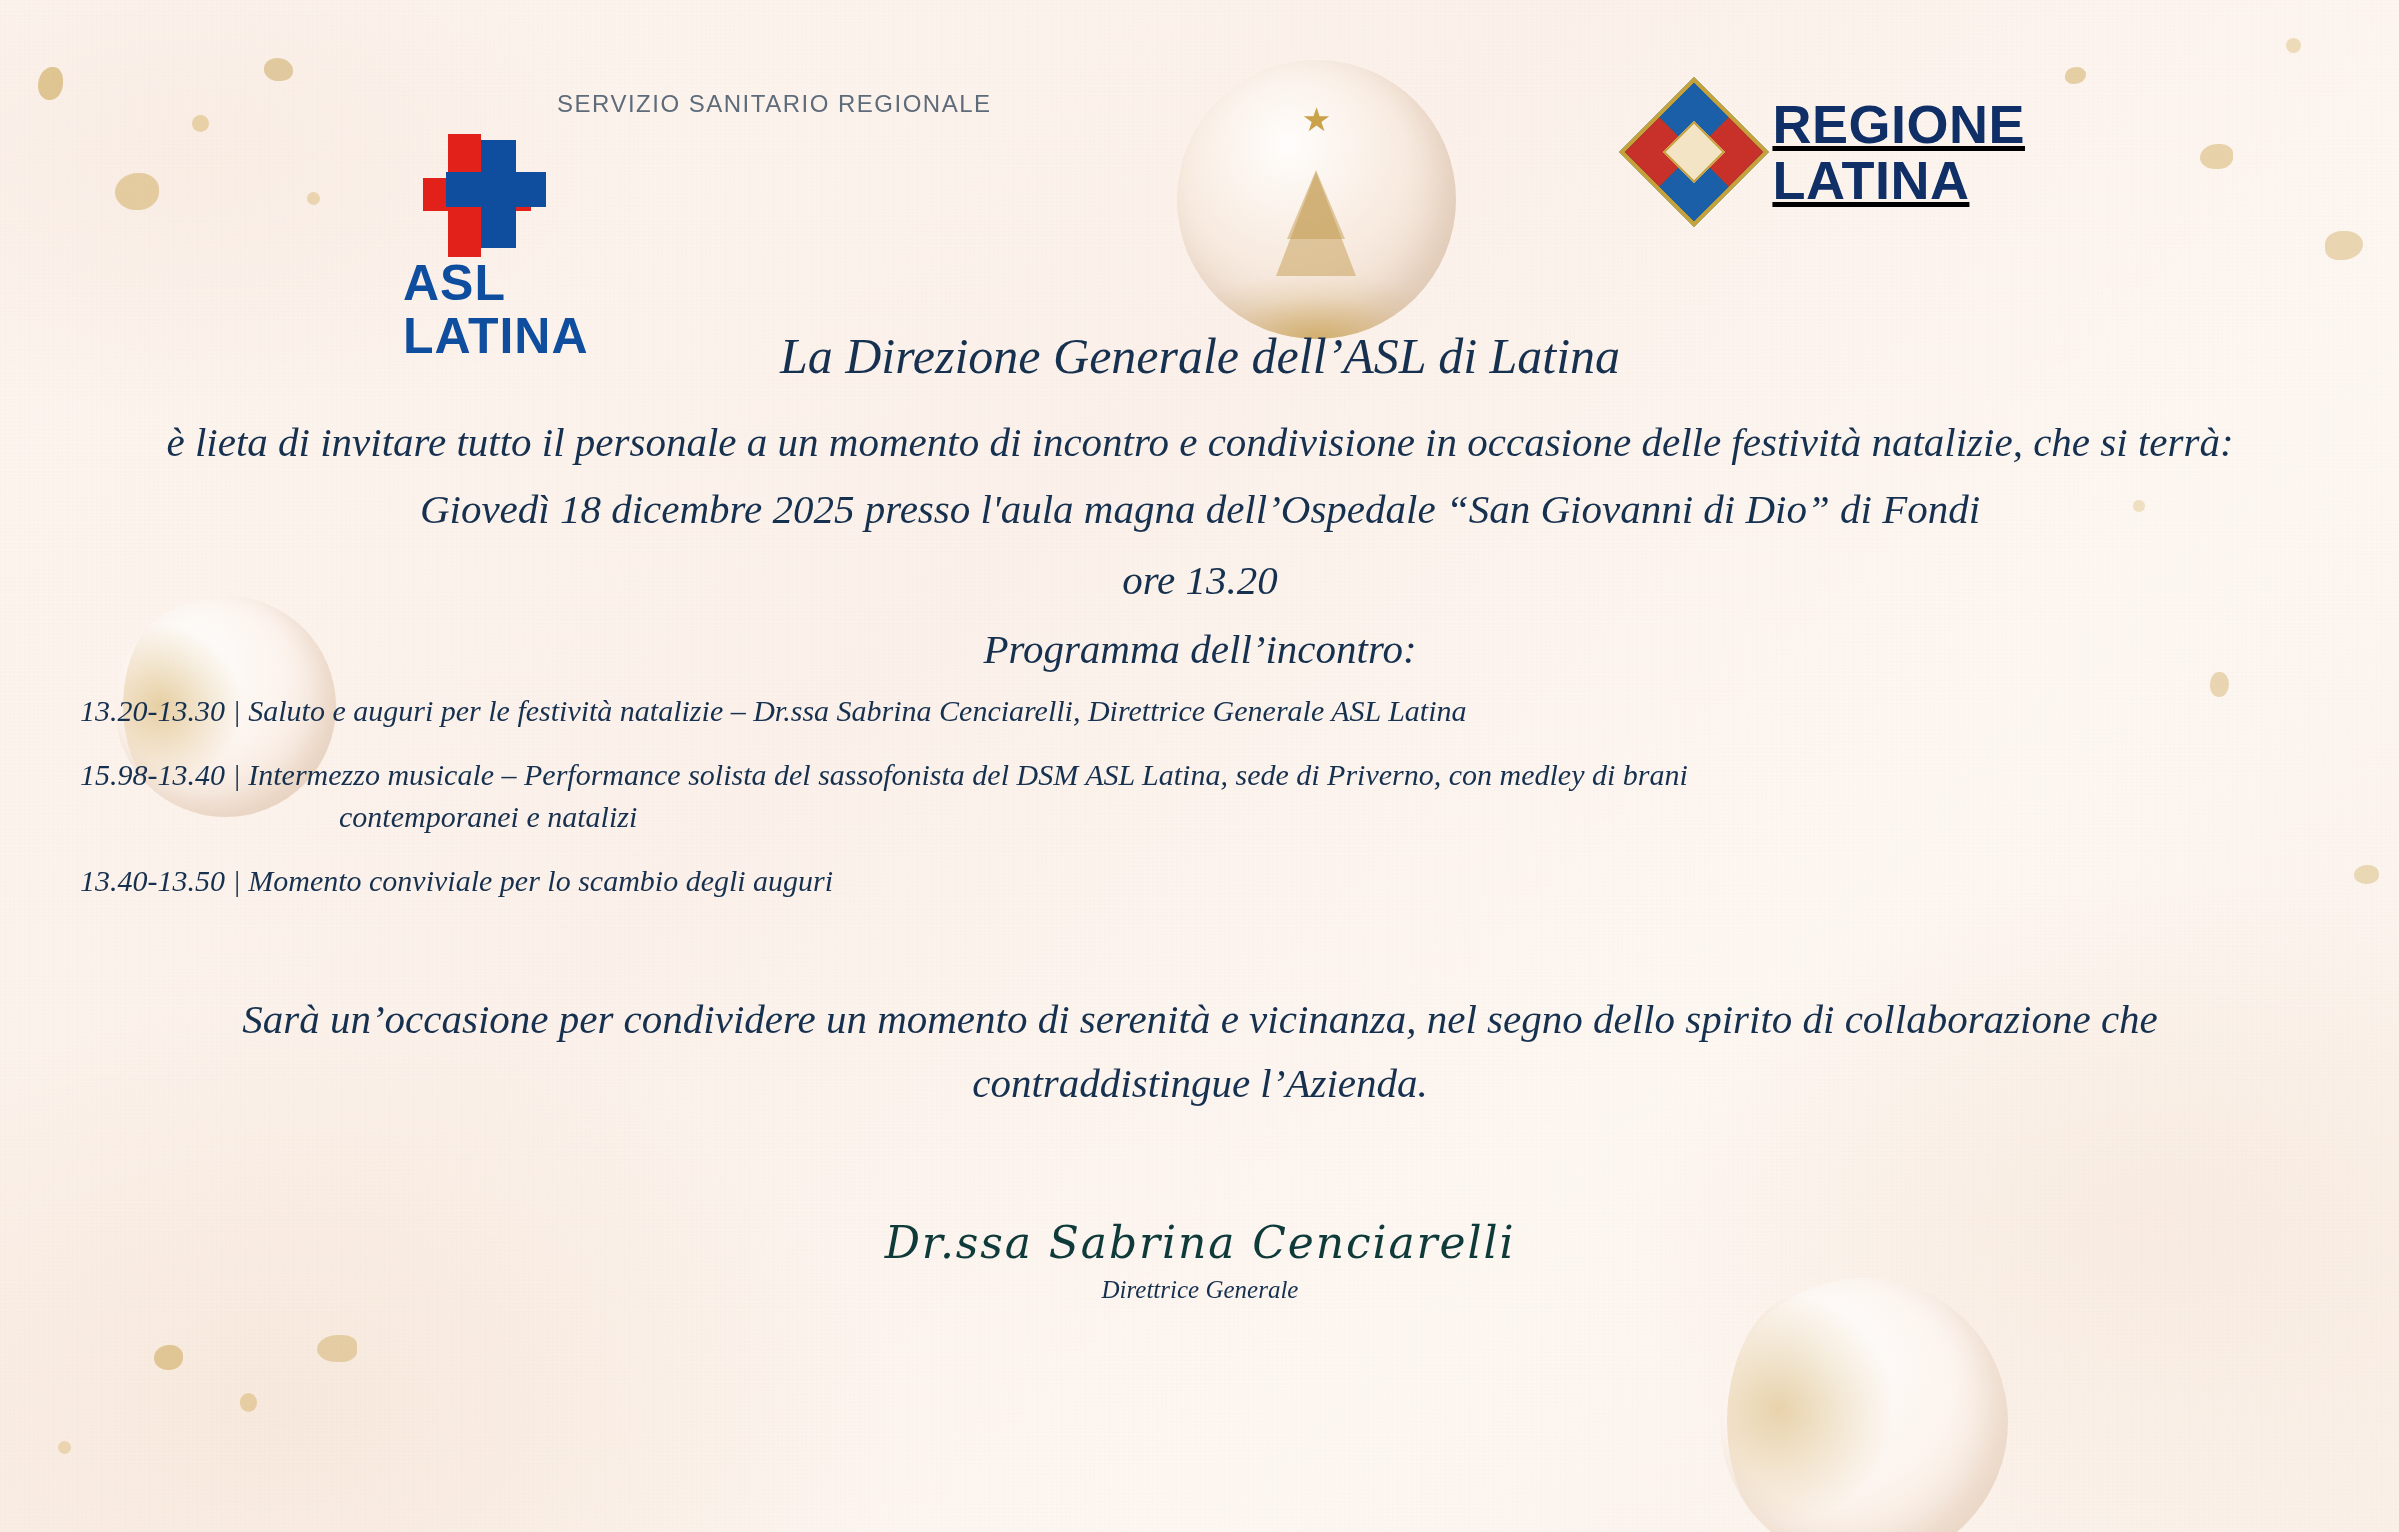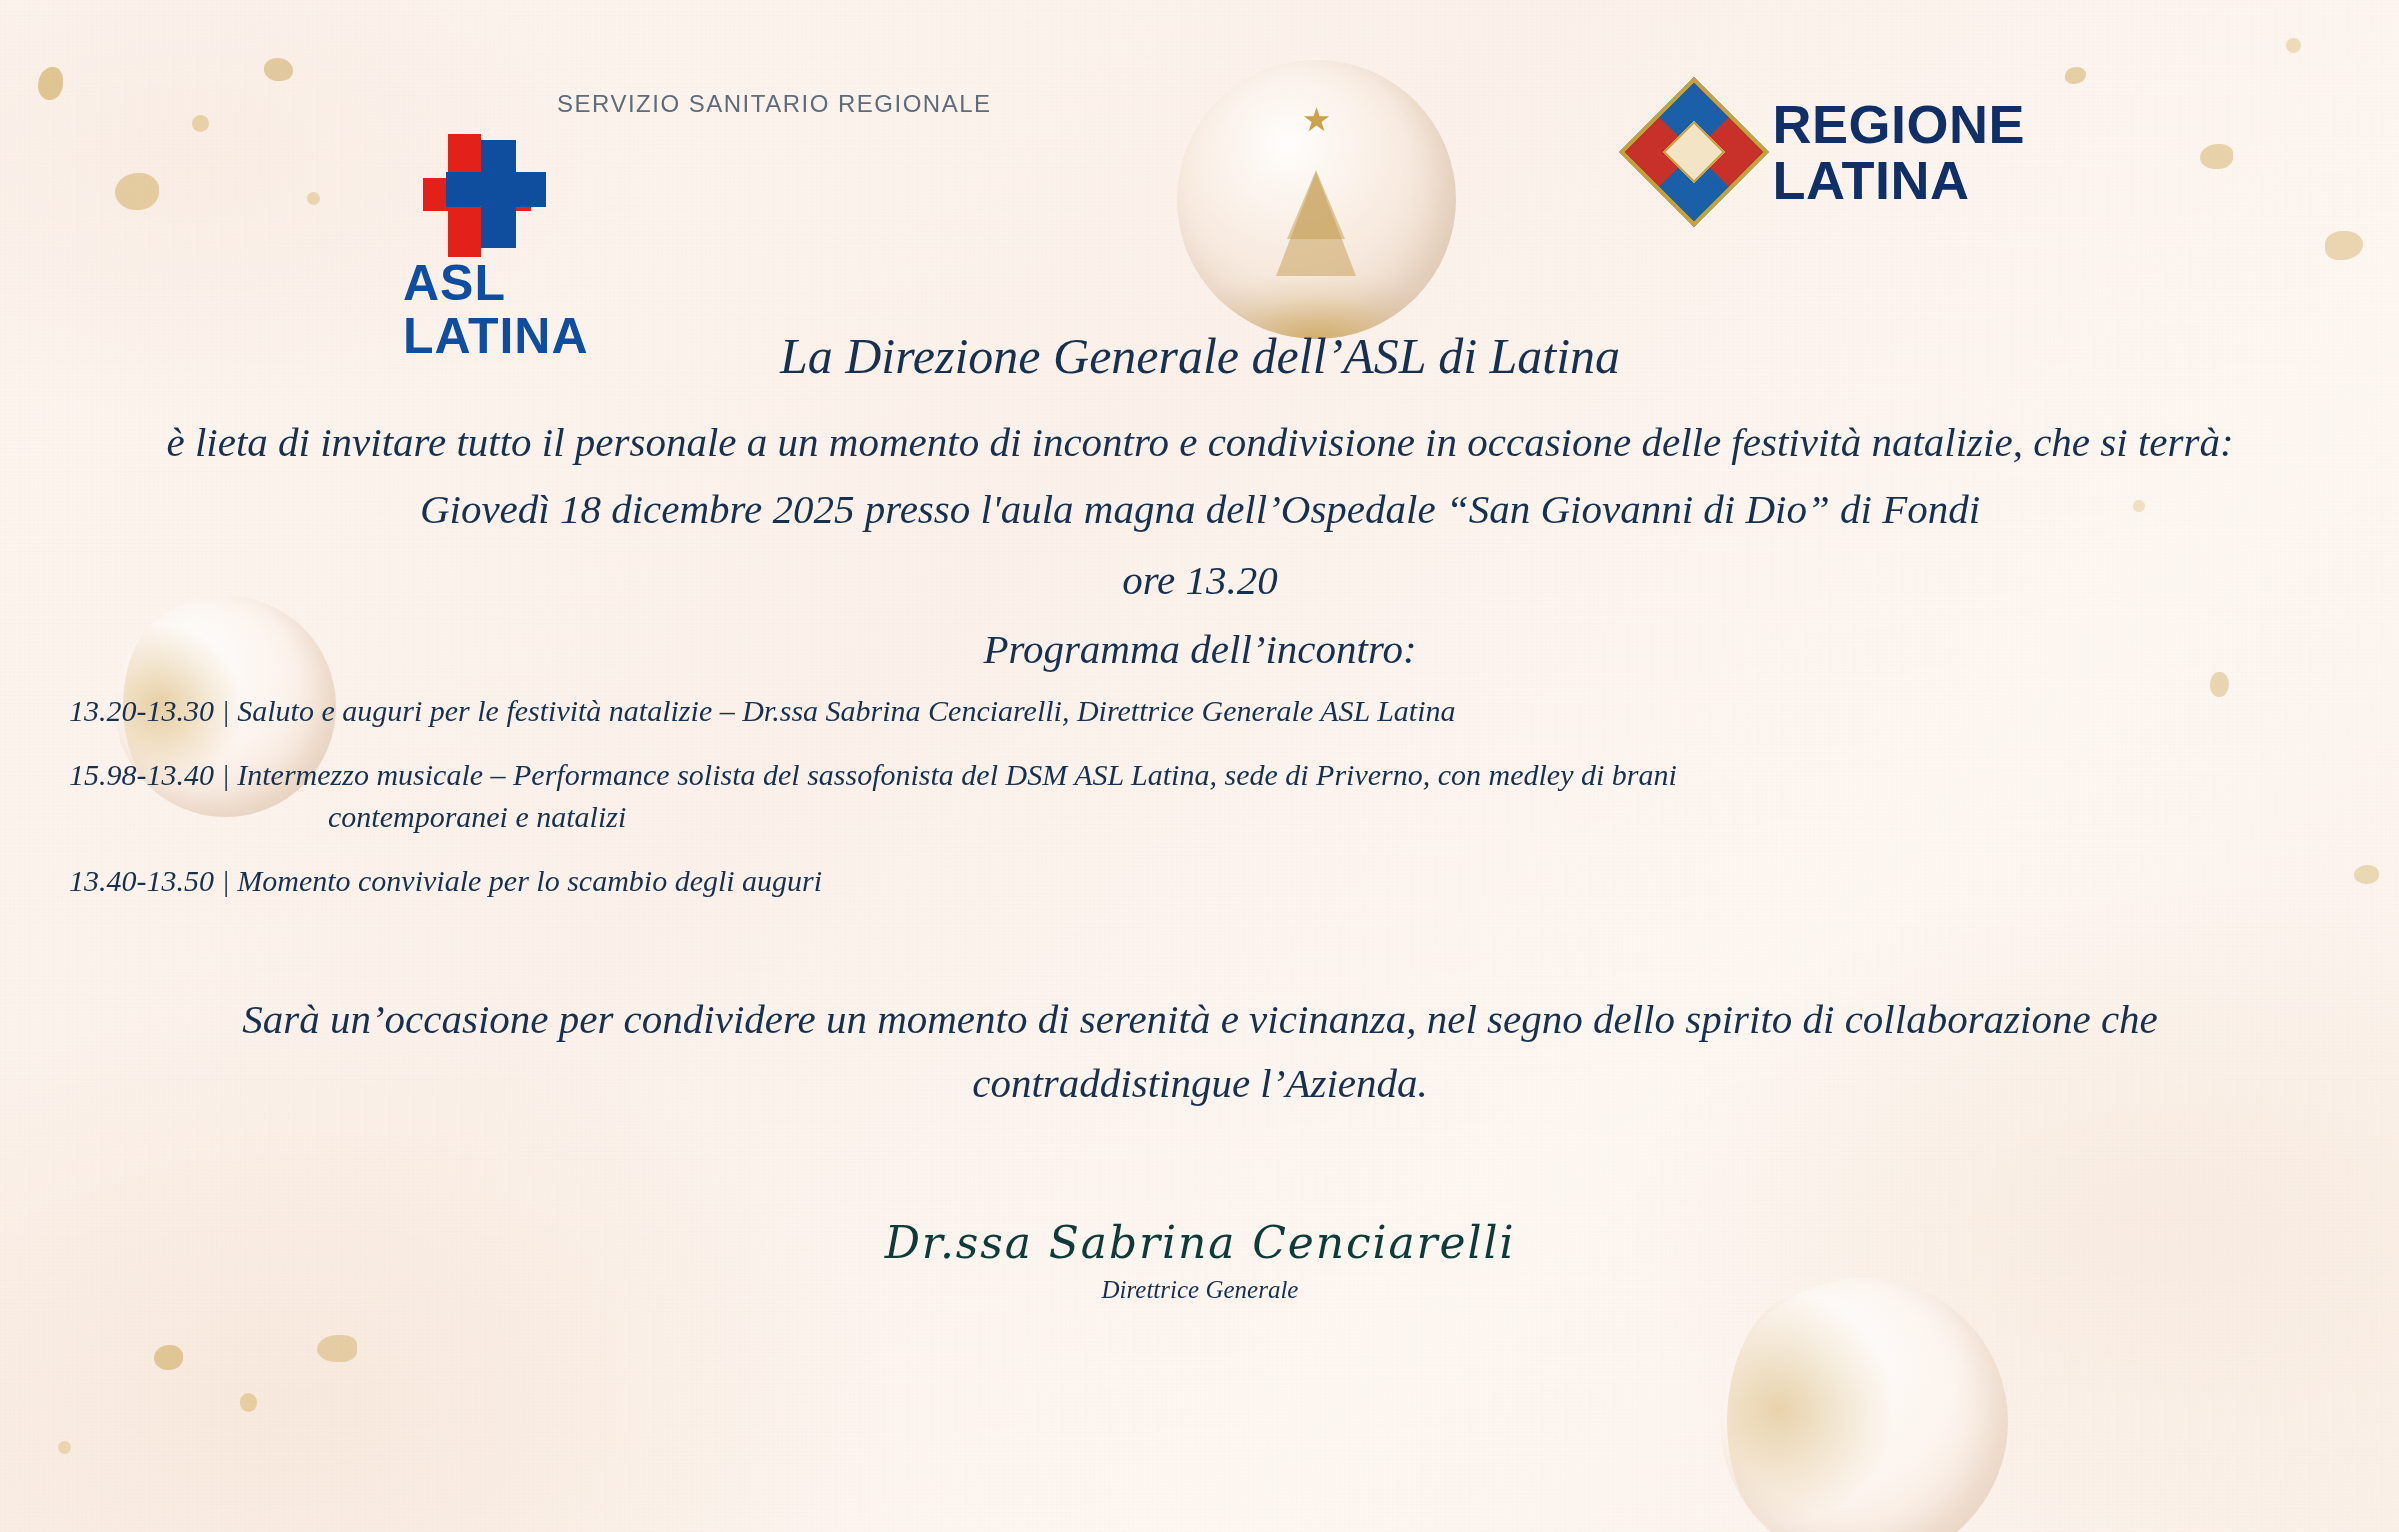--- a/index.html
+++ b/index.html
@@ -189,21 +189,21 @@
   }
   .globe-star {
     position: absolute;
     left: 50%;
     top: 40px;
     transform: translateX(-50%);
     font-size: 33px;
     color: #c9a24a;
   }
 
-  .regione-block { display: flex; align-items: center; margin-top: 21px; }
+  .regione-block { display: flex; align-items: center; margin-top: 21px; text-decoration: underline; }
   .lazio-emblem {
     width: 106px; height: 106px;
     margin-right: 25px;
     position: relative;
     transform: rotate(45deg);
     background: #0f7a3d;
     border: 4.8px solid #c8a13c;
     box-sizing: border-box;
   }
   .lazio-q { position: absolute; width: 50%; height: 50%; }
@@ -225,21 +225,21 @@
     color: #0f2f66;
     font-weight: bold;
     font-size: 54px;
     line-height: 1.04;
     letter-spacing: 0.5px;
   }
 
   
   .content {
     position: relative;
-    padding: 0 29px;
+    padding: 0 40px;
     color: #1d2a46;
     text-align: center;
   }
   .title {
     font-size: 50px;
     font-style: italic;
     margin: 9.6px 0 27px;
     color: #16304f;
   }
   .lead {

